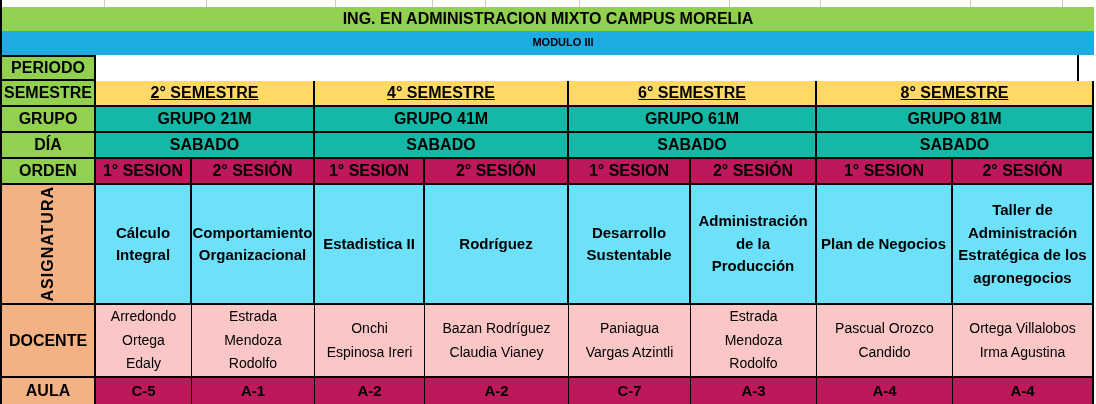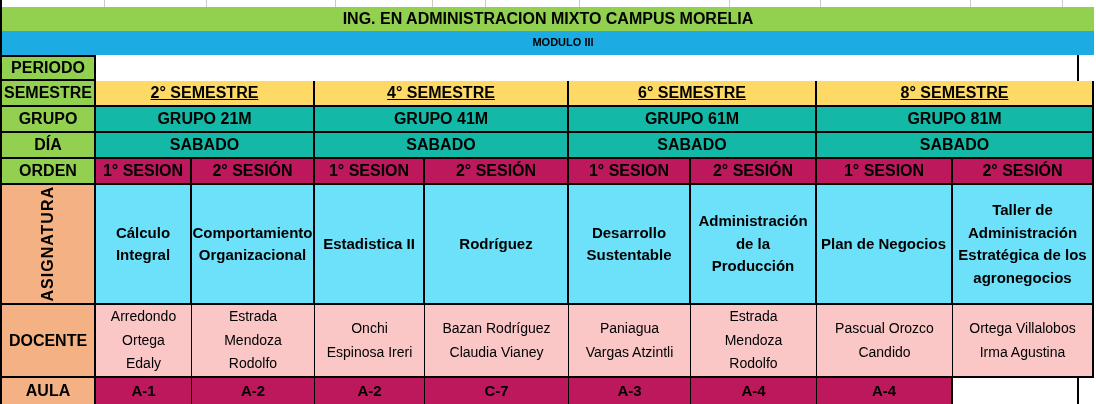--- a/index.html
+++ b/index.html
@@ -136,20 +136,21 @@
     <div class="cell bg-pink teacher thin">Arredondo Ortega Edaly</div>
     <div class="cell bg-pink teacher thin">Estrada Mendoza Rodolfo</div>
     <div class="cell bg-pink teacher thin">Onchi Espinosa Ireri</div>
     <div class="cell bg-pink teacher thin">Bazan Rodríguez Claudia Vianey</div>
     <div class="cell bg-pink teacher thin">Paniagua Vargas Atzintli</div>
     <div class="cell bg-pink teacher thin">Estrada Mendoza Rodolfo</div>
     <div class="cell bg-pink teacher thin">Pascual Orozco Candido</div>
     <div class="cell bg-pink teacher">Ortega Villalobos Irma Agustina</div>
 
     <div class="cell bg-orange nobottom">AULA</div>
+    <div class="cell bg-peri aula-value thin nobottom">C-5</div>
     <div class="cell bg-peri aula-value thin nobottom">A-1</div>
     <div class="cell bg-peri aula-value thin nobottom">A-2</div>
     <div class="cell bg-peri aula-value thin nobottom">A-2</div>
     <div class="cell bg-peri aula-value thin nobottom">C-7</div>
     <div class="cell bg-peri aula-value thin nobottom">A-3</div>
     <div class="cell bg-peri aula-value thin nobottom">A-4</div>
     <div class="cell bg-peri aula-value nobottom">A-4</div>
 
   </div>
 </div>

